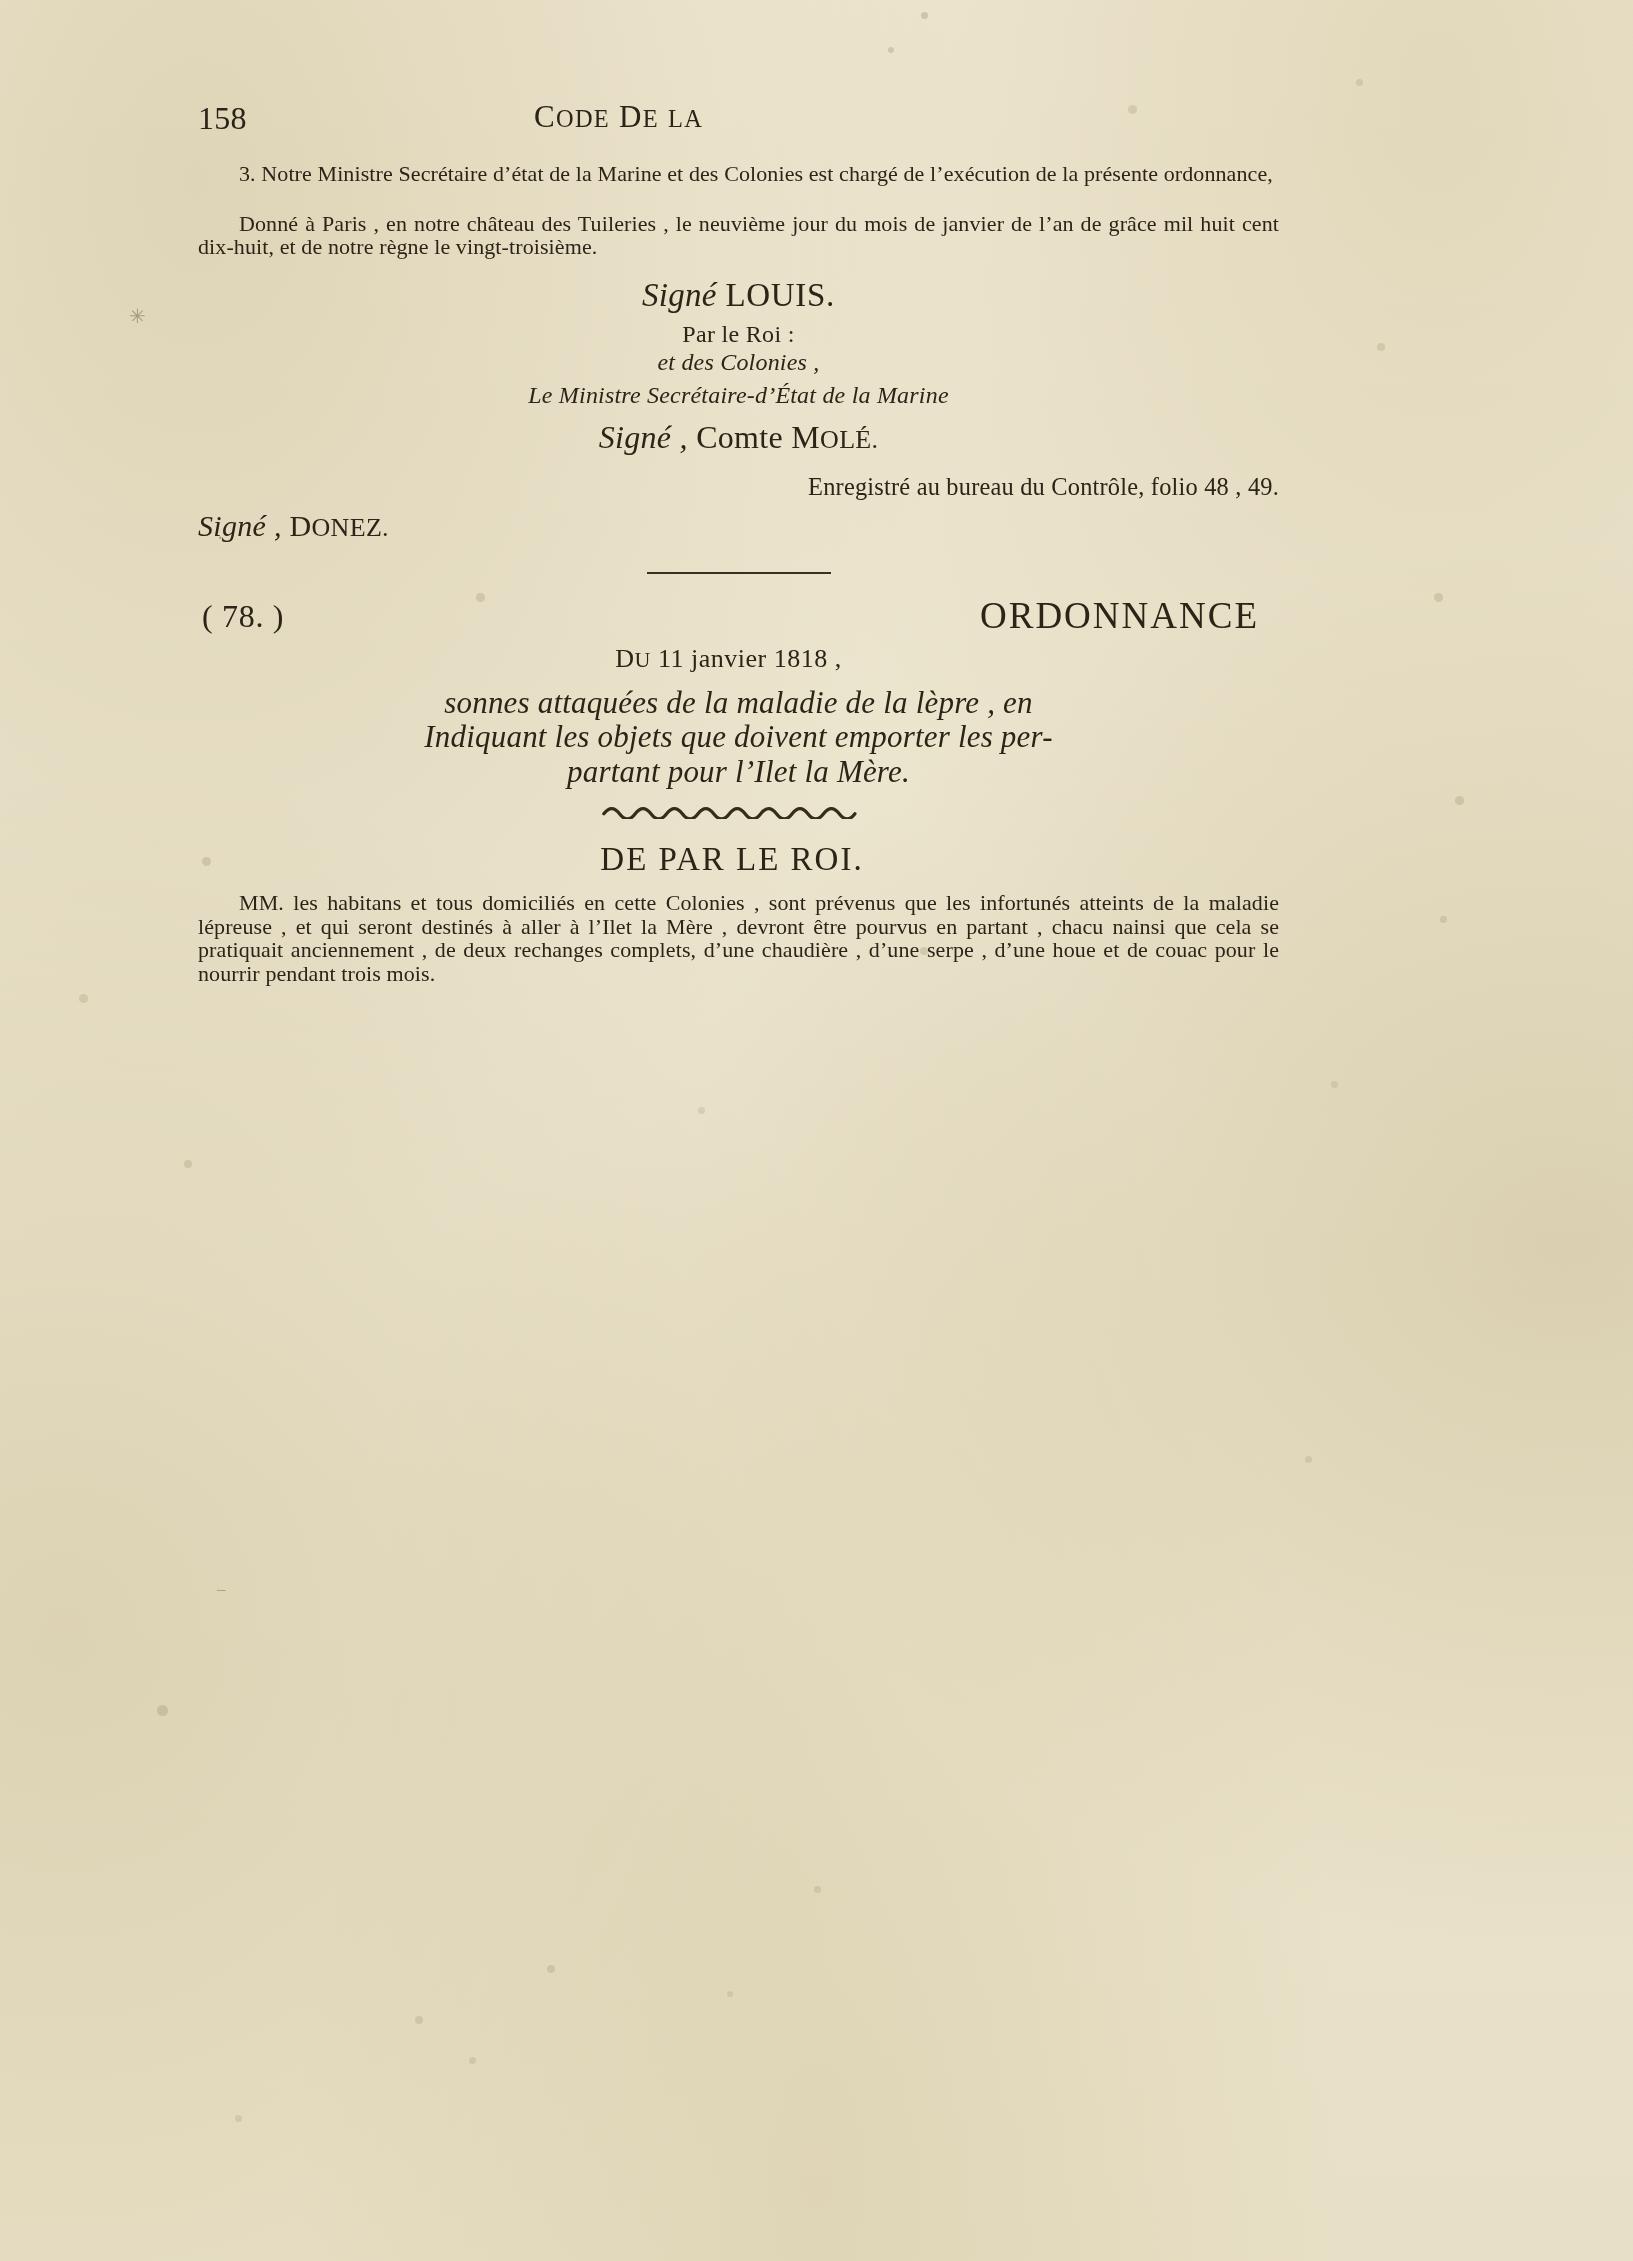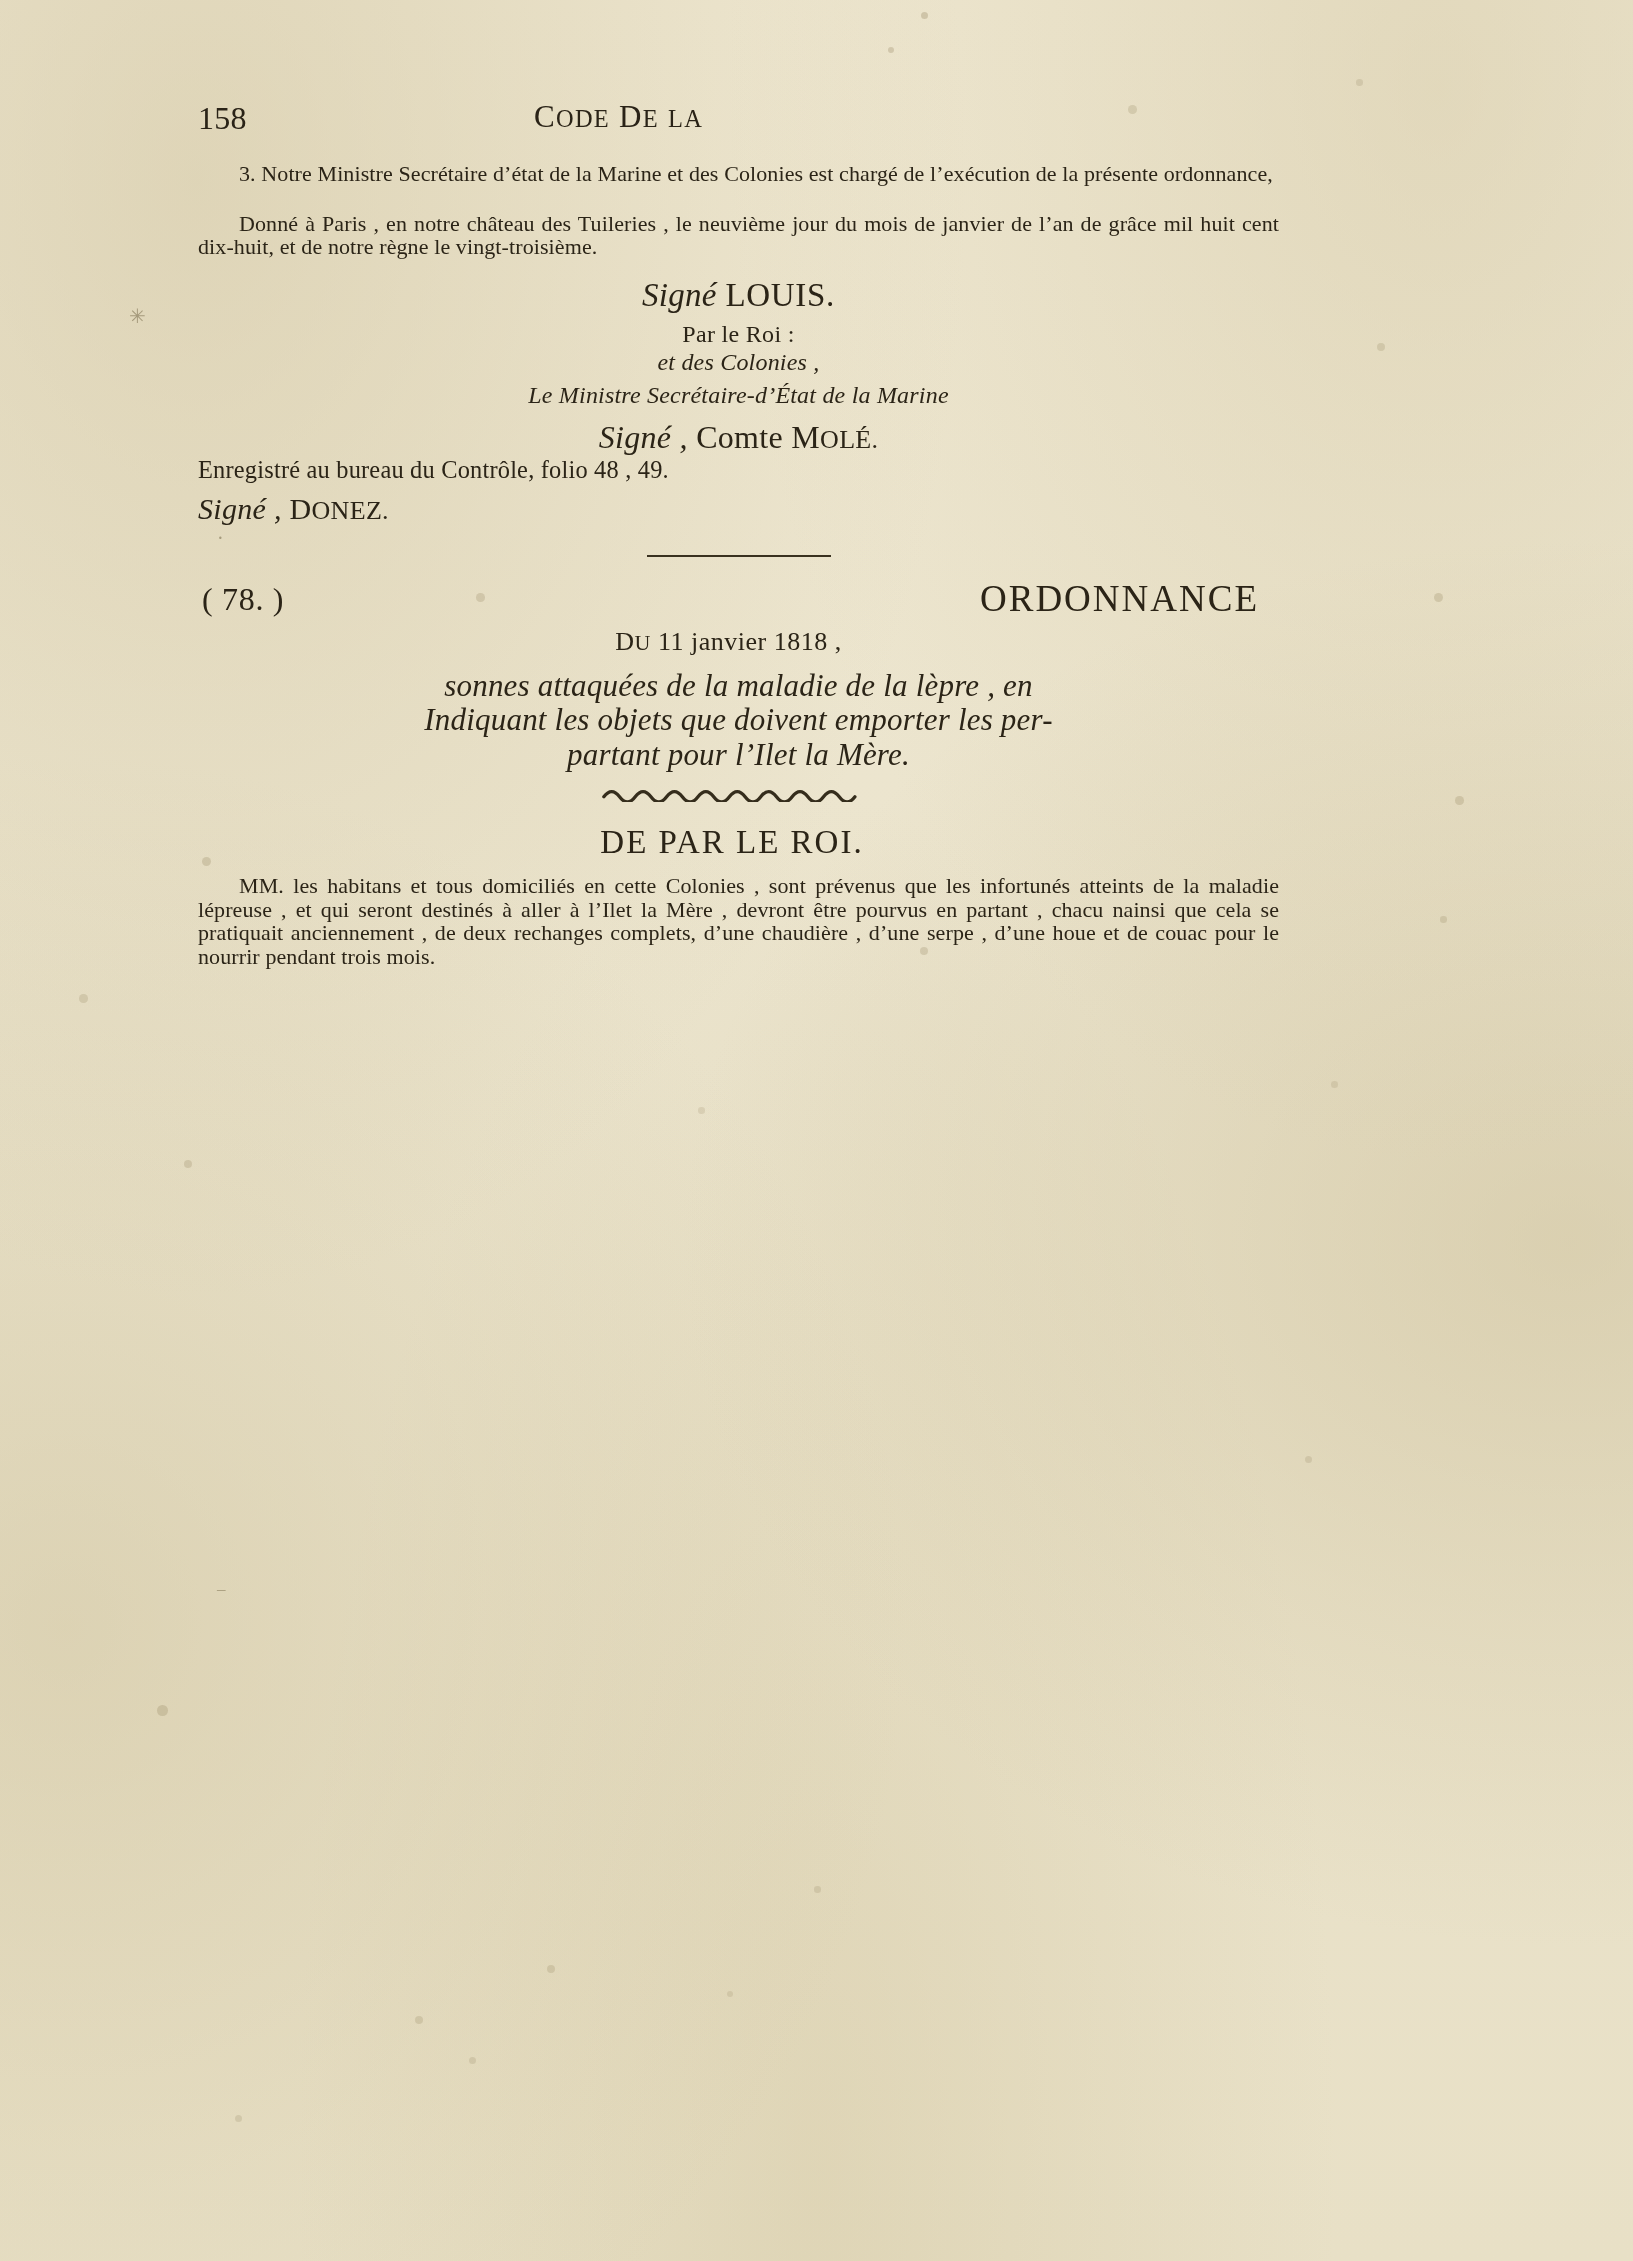--- a/index.html
+++ b/index.html
@@ -113,23 +113,23 @@
   .sig-mole {
     text-align: center;
     font-size: 32px;
     margin-top: 10.5px;
     letter-spacing: 0.3px;
   }
   .sig-mole .ital { font-style: italic; }
   .sig-mole .smallcaps { font-size: 26px; }
 
   .registered {
-    text-align: left;
+    text-align: right;
     font-size: 24.4px;
-    margin-top: 0;
+    margin-top: 17px;
     letter-spacing: 0.2px;
   }
   .sig-donez {
     font-size: 30px;
     margin-top: 8px;
     padding-right: 198px;
     letter-spacing: 0.3px;
   }
   .sig-donez .ital { font-style: italic; }
   .sig-donez .smallcaps { font-size: 26px; }

